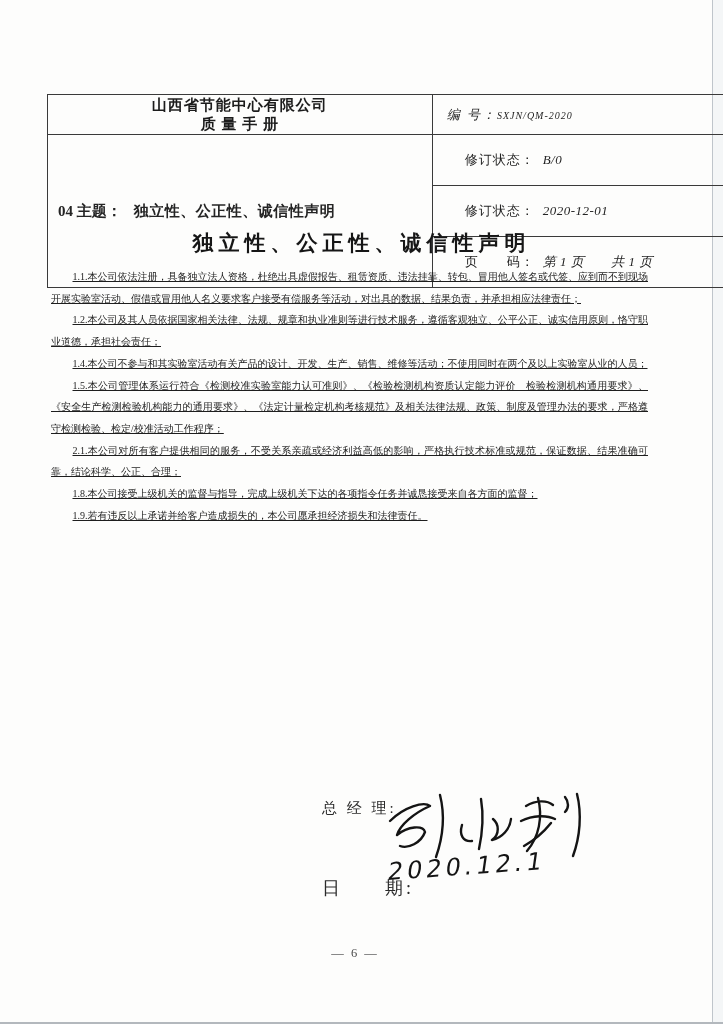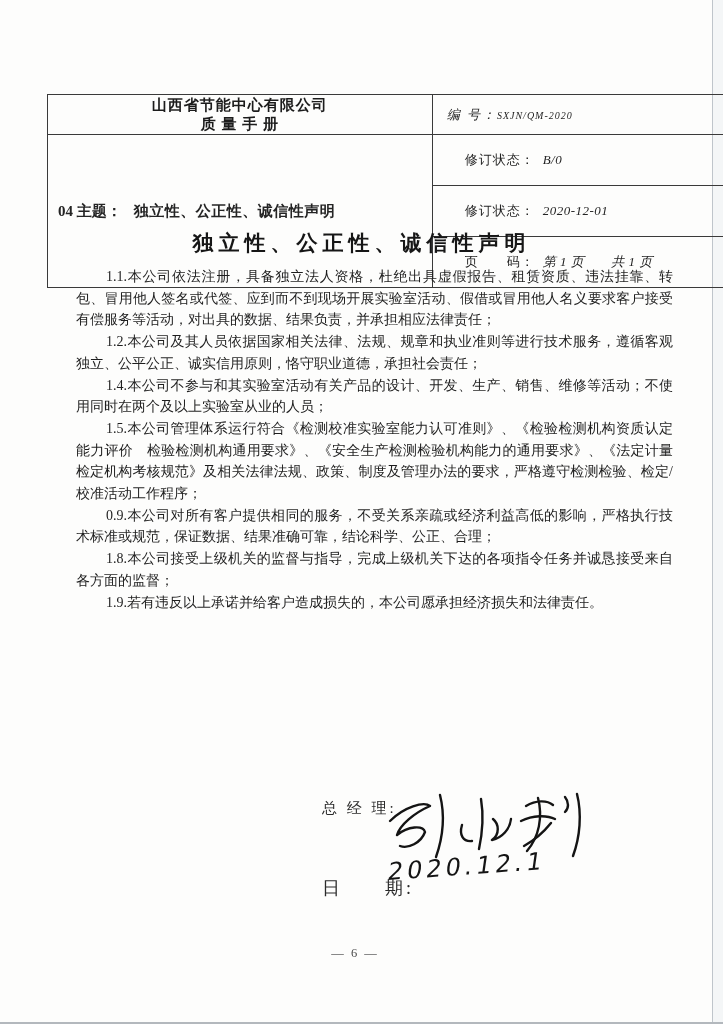--- a/index.html
+++ b/index.html
@@ -62,23 +62,24 @@
 
   
   .doc-title {
     position: absolute; left: 0; top: 229px; width: 723px;
     text-align: center; font-weight: bold; font-size: 21px;
     letter-spacing: 5px; color: #161616;
   }
 
   
   .doc-body {
-    position: absolute; left: 76px; top: 266px; width: 597px;
-    font-size: 14px; line-height: 21.7px; text-align: justify;
+    position: absolute; left: 51px; top: 266px; width: 597px;
+    font-size: 10px; line-height: 21.7px; text-align: justify;
     color: #1e1e1e;
+    text-decoration: underline;
   }
   .doc-body p { text-indent: 2.15em; margin: 0; }
 
   
   .sig-label-manager {
     position: absolute; left: 322px; top: 799px;
     font-size: 15px; letter-spacing: 3px; color: #2a2a2a;
   }
   .sig-svg {
     position: absolute; left: 380px; top: 789px; width: 212px; height: 74px;
@@ -146,21 +147,21 @@
   </tbody>
     </table>
 
   <div class="doc-title">独立性、公正性、诚信性声明</div>
 
   <div class="doc-body">
     <p>1.1.本公司依法注册，具备独立法人资格，杜绝出具虚假报告、租赁资质、违法挂靠、转包、冒用他人签名或代签、应到而不到现场开展实验室活动、假借或冒用他人名义要求客户接受有偿服务等活动，对出具的数据、结果负责，并承担相应法律责任；</p>
     <p>1.2.本公司及其人员依据国家相关法律、法规、规章和执业准则等进行技术服务，遵循客观独立、公平公正、诚实信用原则，恪守职业道德，承担社会责任；</p>
     <p>1.4.本公司不参与和其实验室活动有关产品的设计、开发、生产、销售、维修等活动；不使用同时在两个及以上实验室从业的人员；</p>
     <p>1.5.本公司管理体系运行符合《检测校准实验室能力认可准则》、《检验检测机构资质认定能力评价　检验检测机构通用要求》、《安全生产检测检验机构能力的通用要求》、《法定计量检定机构考核规范》及相关法律法规、政策、制度及管理办法的要求，严格遵守检测检验、检定/校准活动工作程序；</p>
-    <p>0.9.本公司对所有客户提供相同的服务，不受关系亲疏或经济利益高低的影响，严格执行技术标准或规范，保证数据、结果准确可靠，结论科学、公正、合理；</p>
+    <p>2.1.本公司对所有客户提供相同的服务，不受关系亲疏或经济利益高低的影响，严格执行技术标准或规范，保证数据、结果准确可靠，结论科学、公正、合理；</p>
     <p>1.8.本公司接受上级机关的监督与指导，完成上级机关下达的各项指令任务并诚恳接受来自各方面的监督；</p>
     <p>1.9.若有违反以上承诺并给客户造成损失的，本公司愿承担经济损失和法律责任。</p>
   </div>
 
   <div class="sig-label-manager">总 经 理:</div>
 
   <svg class="sig-svg" viewBox="0 0 212 74" role="img" aria-label="刘出利">
     <g fill="none" stroke="#141414" stroke-width="2.4" stroke-linecap="round" stroke-linejoin="round">
 
       <path d="M10 32 C 24 18, 44 12, 50 17 C 34 24, 20 36, 17 46 C 28 37, 43 36, 45 43 C 41 54, 28 60, 20 57"></path>

